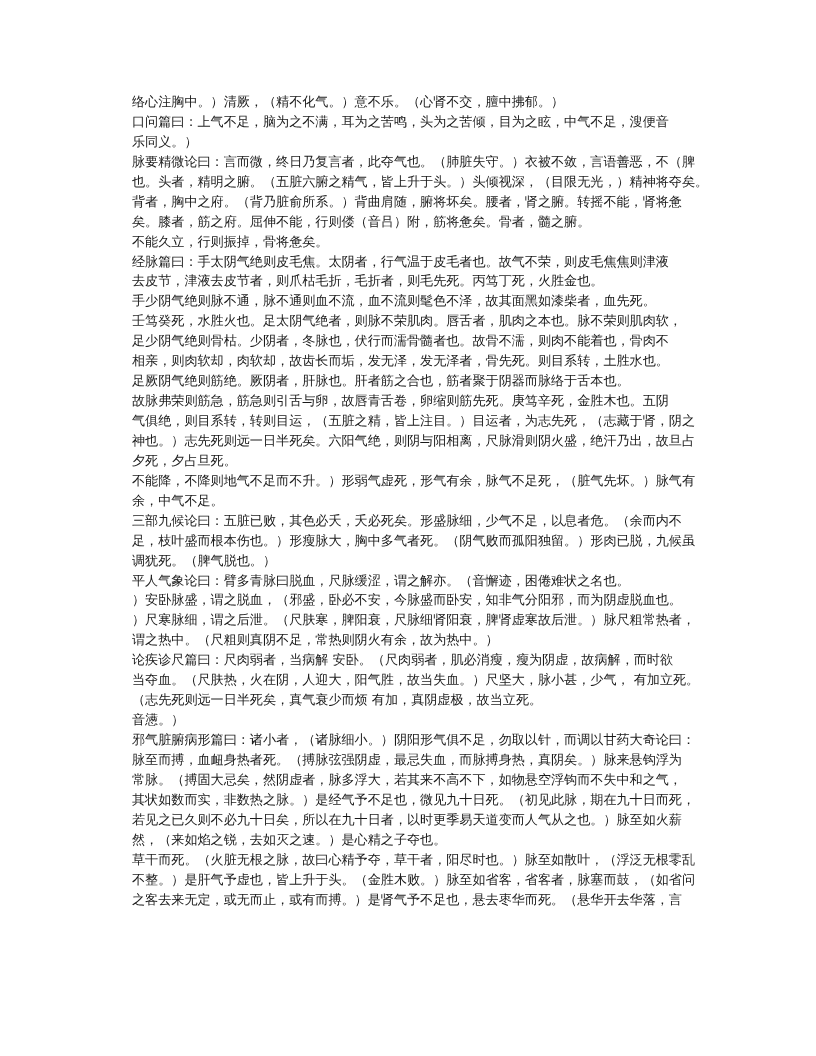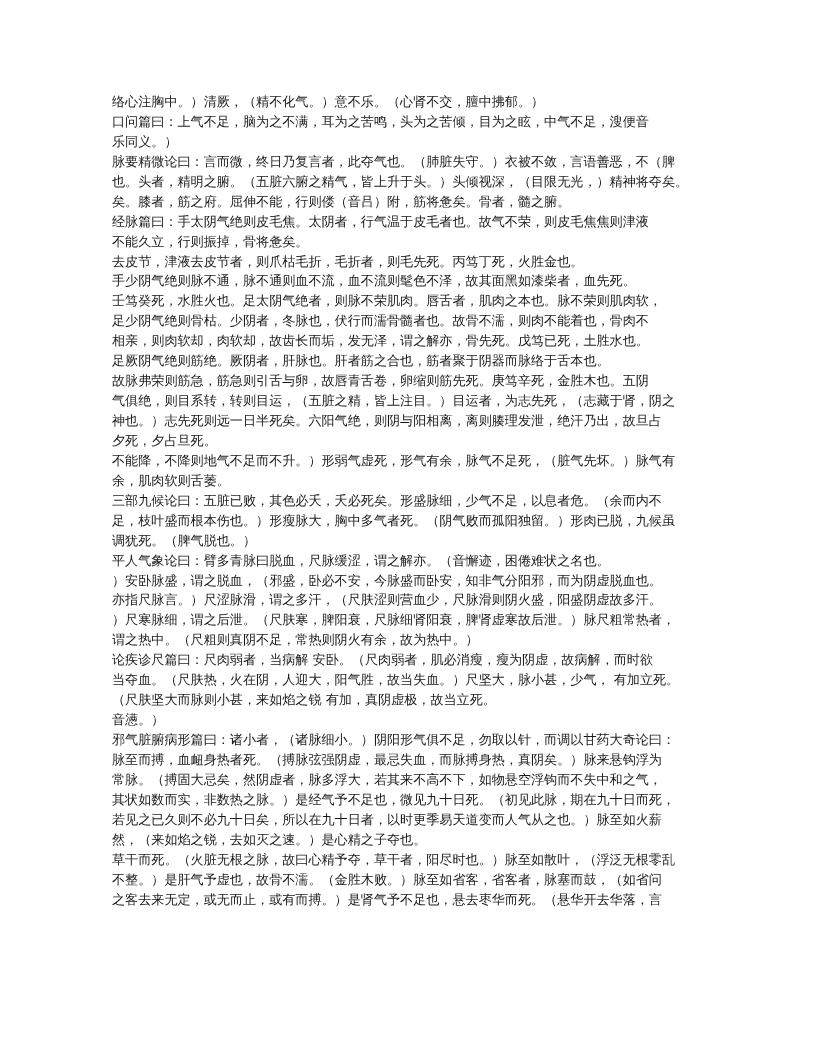--- a/index.html
+++ b/index.html
@@ -8,21 +8,21 @@
       background: #ffffff;
     }
     body {
       width: 816px;
       height: 1056px;
       position: relative;
       overflow: hidden;
     }
     .page {
       position: absolute;
-      left: 112px;
+      left: 132px;
       top: 92px;
       width: 590px;
     }
     .line {
       display: block;
       height: 19.95px;
       line-height: 19.95px;
       font-family: "DejaVu Serif", "Liberation Serif", serif;
       font-size: 13.1px;
       color: #1a1a1a;
@@ -32,49 +32,49 @@
   </style>
 </head>
 <body>
 
 <div class="page">
   <span class="line">络心注胸中。）清厥，（精不化气。）意不乐。（心肾不交，膻中拂郁。）</span>
   <span class="line">口问篇曰：上气不足，脑为之不满，耳为之苦鸣，头为之苦倾，目为之眩，中气不足，溲便音</span>
   <span class="line">乐同义。）</span>
   <span class="line">脉要精微论曰：言而微，终日乃复言者，此夺气也。（肺脏失守。）衣被不敛，言语善恶，不（脾</span>
   <span class="line">也。头者，精明之腑。（五脏六腑之精气，皆上升于头。）头倾视深，（目限无光，）精神将夺矣。</span>
+  <span class="line">背者，胸中之府。（背乃脏俞所系。）背曲肩随，腑将坏矣。腰者，肾之腑。转摇不能，肾将惫</span>
   <span class="line">矣。膝者，筋之府。屈伸不能，行则偻（音吕）附，筋将惫矣。骨者，髓之腑。</span>
+  <span class="line">不能久立，行则振掉，骨将惫矣。</span>
   <span class="line">经脉篇曰：手太阴气绝则皮毛焦。太阴者，行气温于皮毛者也。故气不荣，则皮毛焦焦则津液</span>
-  <span class="line">不能久立，行则振掉，骨将惫矣。</span>
   <span class="line">去皮节，津液去皮节者，则爪枯毛折，毛折者，则毛先死。丙笃丁死，火胜金也。</span>
   <span class="line">手少阴气绝则脉不通，脉不通则血不流，血不流则髦色不泽，故其面黑如漆柴者，血先死。</span>
   <span class="line">壬笃癸死，水胜火也。足太阴气绝者，则脉不荣肌肉。唇舌者，肌肉之本也。脉不荣则肌肉软，</span>
   <span class="line">足少阴气绝则骨枯。少阴者，冬脉也，伏行而濡骨髓者也。故骨不濡，则肉不能着也，骨肉不</span>
-  <span class="line">相亲，则肉软却，肉软却，故齿长而垢，发无泽，谓之解亦，骨先死。戊笃已死，土胜水也。</span>
+  <span class="line">相亲，则肉软却，肉软却，故齿长而垢，发无泽，发无泽者，骨先死。则目系转，土胜水也。</span>
   <span class="line">足厥阴气绝则筋绝。厥阴者，肝脉也。肝者筋之合也，筋者聚于阴器而脉络于舌本也。</span>
   <span class="line">故脉弗荣则筋急，筋急则引舌与卵，故唇青舌卷，卵缩则筋先死。庚笃辛死，金胜木也。五阴</span>
   <span class="line">气俱绝，则目系转，转则目运，（五脏之精，皆上注目。）目运者，为志先死，（志藏于肾，阴之</span>
-  <span class="line">神也。）志先死则远一日半死矣。六阳气绝，则阴与阳相离，离则腠理发泄，绝汗乃出，故旦占</span>
+  <span class="line">神也。）志先死则远一日半死矣。六阳气绝，则阴与阳相离，尺脉滑则阴火盛，绝汗乃出，故旦占</span>
   <span class="line">夕死，夕占旦死。</span>
   <span class="line">不能降，不降则地气不足而不升。）形弱气虚死，形气有余，脉气不足死，（脏气先坏。）脉气有</span>
-  <span class="line">余，肌肉软则舌萎。</span>
+  <span class="line">余，中气不足。</span>
   <span class="line">三部九候论曰：五脏已败，其色必夭，夭必死矣。形盛脉细，少气不足，以息者危。（余而内不</span>
   <span class="line">足，枝叶盛而根本伤也。）形瘦脉大，胸中多气者死。（阴气败而孤阳独留。）形肉已脱，九候虽</span>
   <span class="line">调犹死。（脾气脱也。）</span>
   <span class="line">平人气象论曰：臂多青脉曰脱血，尺脉缓涩，谓之解亦。（音懈迹，困倦难状之名也。</span>
   <span class="line">）安卧脉盛，谓之脱血，（邪盛，卧必不安，今脉盛而卧安，知非气分阳邪，而为阴虚脱血也。</span>
-  <span class="line">亦指尺脉言。）尺涩脉滑，谓之多汗，（尺肤涩则营血少，尺脉滑则阴火盛，阳盛阴虚故多汗。</span>
   <span class="line">）尺寒脉细，谓之后泄。（尺肤寒，脾阳衰，尺脉细肾阳衰，脾肾虚寒故后泄。）脉尺粗常热者，</span>
   <span class="line">谓之热中。（尺粗则真阴不足，常热则阴火有余，故为热中。）</span>
   <span class="line">论疾诊尺篇曰：尺肉弱者，当病解 安卧。（尺肉弱者，肌必消瘦，瘦为阴虚，故病解，而时欲</span>
   <span class="line">当夺血。（尺肤热，火在阴，人迎大，阳气胜，故当失血。）尺坚大，脉小甚，少气， 有加立死。</span>
-  <span class="line">（尺肤坚大而脉则小甚，来如焰之锐 有加，真阴虚极，故当立死。</span>
+  <span class="line">（志先死则远一日半死矣，真气衰少而烦 有加，真阴虚极，故当立死。</span>
   <span class="line">音懑。）</span>
   <span class="line">邪气脏腑病形篇曰：诸小者，（诸脉细小。）阴阳形气俱不足，勿取以针，而调以甘药大奇论曰：</span>
   <span class="line">脉至而搏，血衄身热者死。（搏脉弦强阴虚，最忌失血，而脉搏身热，真阴矣。）脉来悬钩浮为</span>
   <span class="line">常脉。（搏固大忌矣，然阴虚者，脉多浮大，若其来不高不下，如物悬空浮钩而不失中和之气，</span>
   <span class="line">其状如数而实，非数热之脉。）是经气予不足也，微见九十日死。（初见此脉，期在九十日而死，</span>
   <span class="line">若见之已久则不必九十日矣，所以在九十日者，以时更季易天道变而人气从之也。）脉至如火薪</span>
   <span class="line">然，（来如焰之锐，去如灭之速。）是心精之子夺也。</span>
   <span class="line">草干而死。（火脏无根之脉，故曰心精予夺，草干者，阳尽时也。）脉至如散叶，（浮泛无根零乱</span>
-  <span class="line">不整。）是肝气予虚也，故骨不濡。（金胜木败。）脉至如省客，省客者，脉塞而鼓，（如省问</span>
+  <span class="line">不整。）是肝气予虚也，皆上升于头。（金胜木败。）脉至如省客，省客者，脉塞而鼓，（如省问</span>
   <span class="line">之客去来无定，或无而止，或有而搏。）是肾气予不足也，悬去枣华而死。（悬华开去华落，言</span>
 </div>
 
 </body></html>

